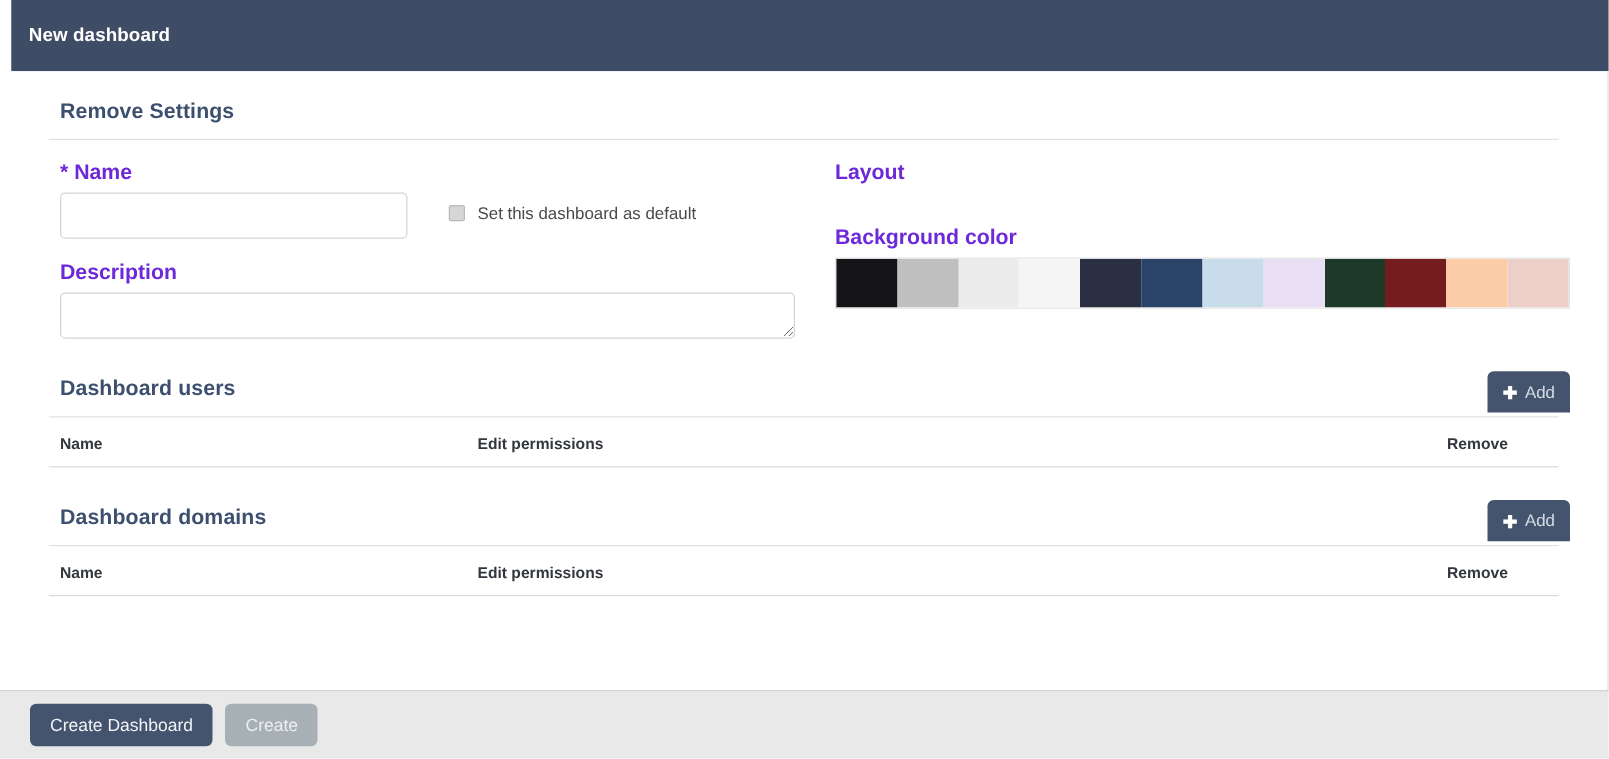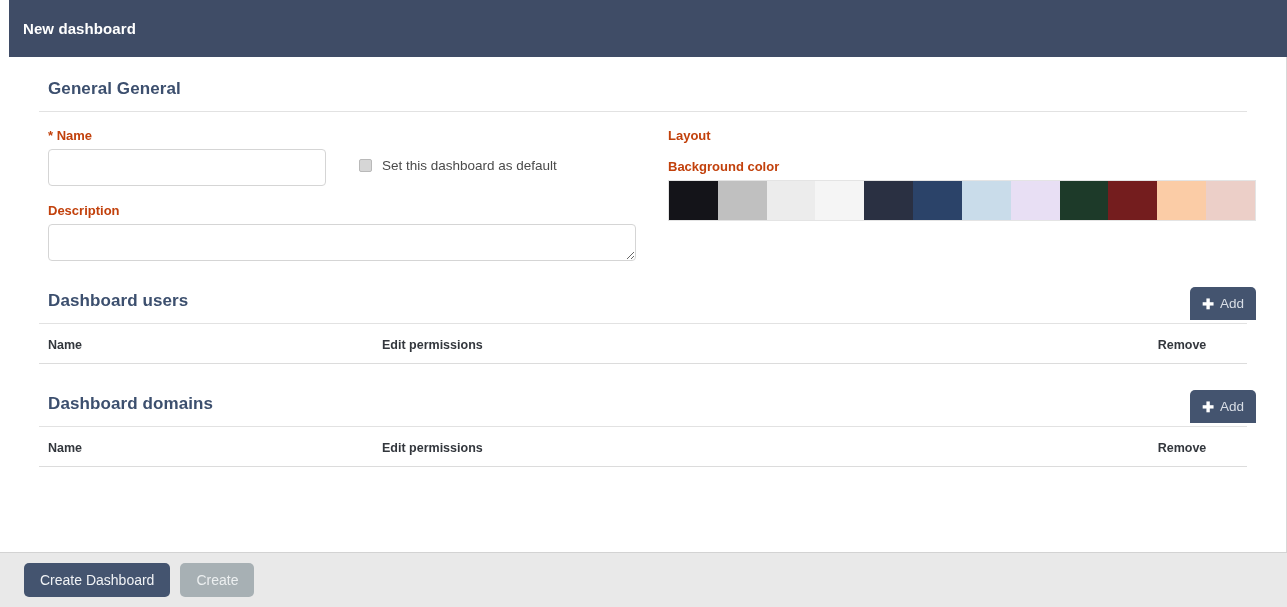--- a/index.html
+++ b/index.html
@@ -68,23 +68,23 @@
 
   
   .form-grid {
     display: flex;
     margin-top: 16px;
   }
   .col-left  { width: 620px; padding-left: 9px; }
   .col-right { width: 588px; padding-left: 9px; }
 
   .field-label {
-    font-size: 13px;
+    font-size: 17px;
     font-weight: bold;
-    color: #c2410c;
+    color: #6d28d9;
     margin-bottom: 6px;
     display: block;
   }
 
   .row-inline { display: flex; align-items: flex-start; }
 
   input.txt {
     width: 278px;
     height: 37px;
     border: 1px solid #d5d5d5;
@@ -151,21 +151,21 @@
     right: 11px;
     top: 50%;
     transform: translateY(-50%);
     width: 0; height: 0;
     border-left: 4px solid transparent;
     border-right: 4px solid transparent;
     border-top: 6px solid #555;
   }
 
   
-  .bg-block { margin-top: 16px; }
+  .bg-block { margin-top: 32px; }
   .palette {
     display: flex;
     width: 588px;
     height: 41px;
     border: 1px solid #e4e4e4;
     overflow: hidden;
   }
   .swatch { flex: 1 1 0; height: 100%; cursor: pointer; }
 
   
@@ -236,21 +236,21 @@
 <div class="app">
 
   <div class="titlebar">
     <span class="titlebar-text">New dashboard</span>
   </div>
 
   <div class="bodyarea">
     <div class="inner">
 
       <div>
-        <div class="section-head">General General</div>
+        <div class="section-head">Remove Settings</div>
         <div class="hr"></div>
 
         <div class="form-grid">
 
           <div class="col-left">
 
             <label class="field-label">* Name</label>
             <div class="row-inline">
               <input class="txt" type="text" placeholder="" style="">
               <div class="check-wrap">

